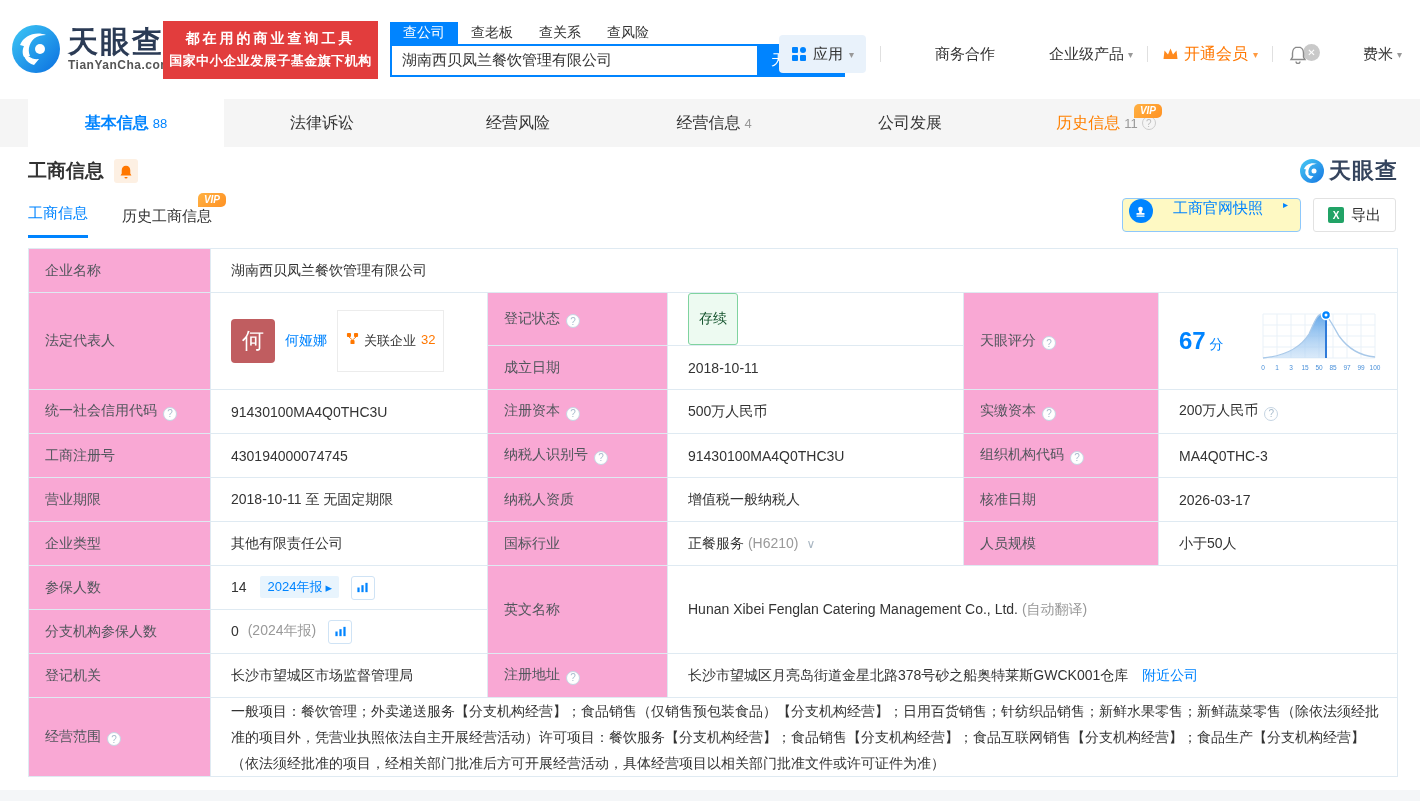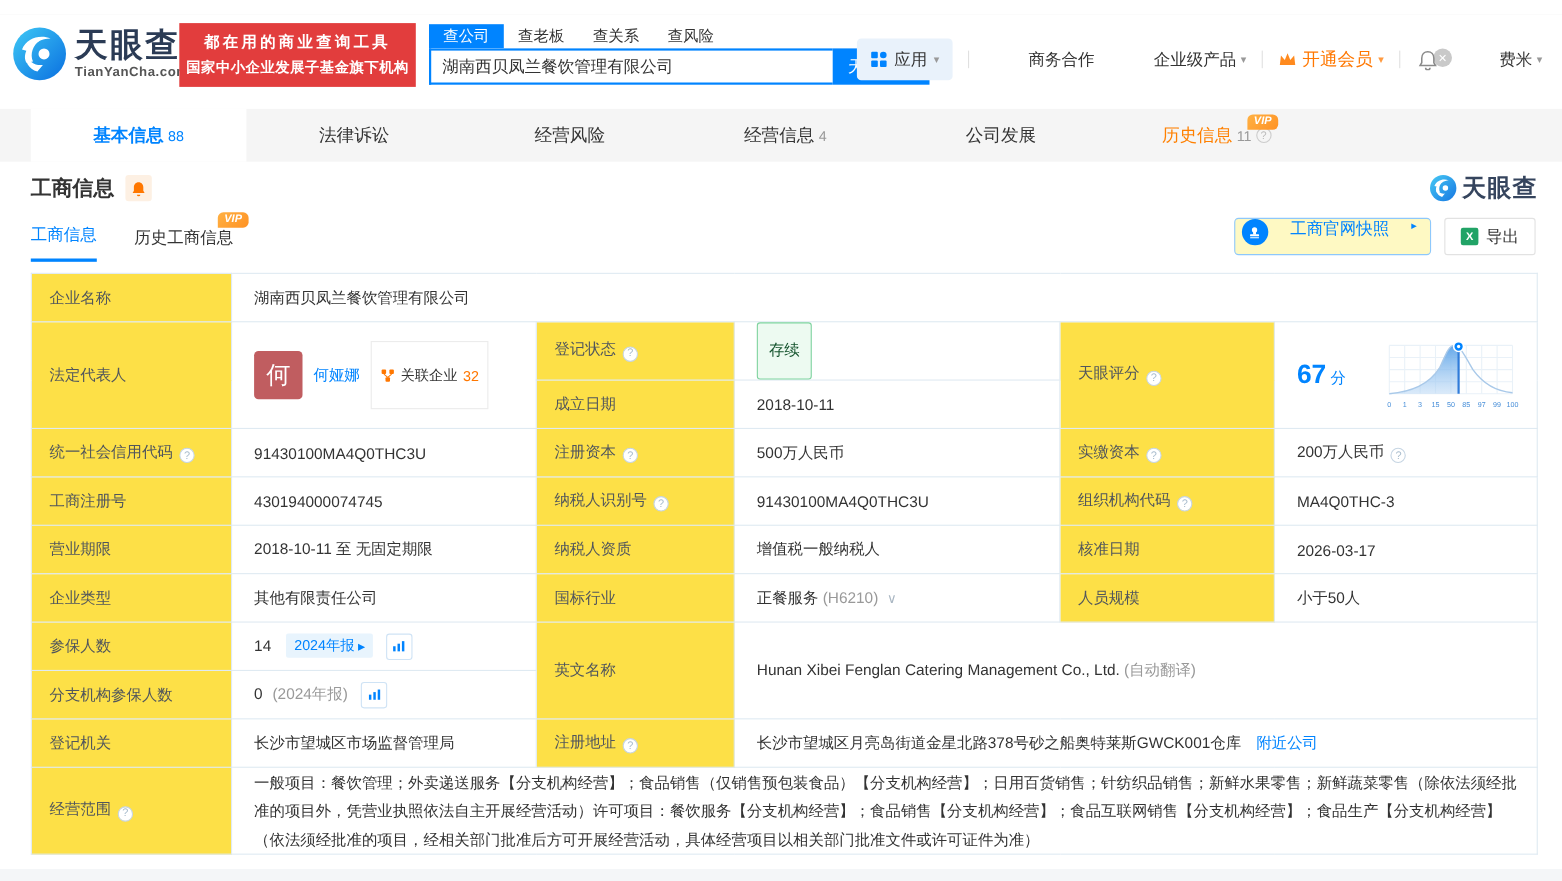--- a/index.html
+++ b/index.html
@@ -60,28 +60,28 @@
   .subtab .viptag2 { position:absolute; top:-14px; right:-14px; background:linear-gradient(135deg,#ffb143,#ff9224); color:#fff; font-size:10px; font-weight:bold; font-style:italic; padding:1px 6px 2px; border-radius:5px 5px 5px 0; line-height:11px; }
   .actionbtns { display:flex; gap:12px; padding-bottom:6px; }
   .snapshot-btn { height:34px; border:1px solid #8ec8fb; background:#fef9c3; border-radius:4px; display:flex; align-items:flex-start; gap:20px; padding:0 12px 0 6px; color:#0084ff; font-size:15px; cursor:pointer; }
   .stamp-circle { width:24px; height:24px; border-radius:50%; background:#0084ff; display:flex; align-items:center; justify-content:center; }
   .export-btn { height:34px; border:1px solid #e2e2e2; background:#fff; border-radius:3px; display:flex; align-items:center; gap:7px; padding:0 14px; color:#333; font-size:15px; cursor:pointer; }
   .xls { width:16px; height:16px; background:#21a366; border-radius:2px; color:#fff; font-size:10px; font-weight:bold; display:flex; align-items:center; justify-content:center; }
 
   
   table.info { position:absolute; top:248px; left:28px; border-collapse:collapse; table-layout:fixed; width:1369px; font-size:14px; color:#333; }
   table.info td { border:1px solid #dfeaf2; padding:0 14px 0 20px; height:44px; vertical-align:middle; background:#fff; }
-  table.info td.lbl { background:#fde047; color:#51565c; padding-left:16px; }
+  table.info td.lbl { background:#f9a8d4; color:#51565c; padding-left:16px; }
   .hhelp { display:inline-flex; width:14px; height:14px; border-radius:50%; border:1px solid #c6d5e3; color:#a8bccd; font-size:10px; align-items:center; justify-content:center; margin-left:6px; vertical-align:-2px; cursor:pointer; background:#fff; }
   .tall td { height:45px; }
   td.repcell { padding:10px 14px 10px 14px; }
   .repwrap { display:flex; align-items:center; gap:10px; }
   .avatar { width:44px; height:44px; border-radius:4px; background:#c05d60; color:#fff; font-size:22px; display:flex; align-items:center; justify-content:center; flex:0 0 auto; }
   .linkblue { color:#0084ff; cursor:pointer; text-decoration:none; }
-  .relbadge { display:inline-flex; align-items:center; gap:5px; border:1px solid #ececec; border-radius:0; padding:21px 8px; font-size:13px; color:#333; cursor:pointer; background:#fff; }
+  .relbadge { display:inline-flex; align-items:flex-start; gap:5px; border:1px solid #ececec; border-radius:0; padding:21px 8px; font-size:13px; color:#333; cursor:pointer; background:#fff; }
   .relbadge .num { color:#ff7700; }
   .statusbadge { display:inline-block; padding:16px 10px; border:1px solid #7fd39f; background:#edfaf1; color:#14532d; border-radius:3px; font-size:14px; }
   .scorecell { display:flex; align-items:center; justify-content:space-between; gap:8px; }
   .scorenum { color:#0084ff; font-weight:bold; font-size:24px; line-height:36px; }
   .scoreunit { color:#0084ff; font-size:14px; font-weight:normal; }
   .gray { color:#999; }
   .chev { color:#a9b6c2; font-size:12px; margin-left:4px; cursor:pointer; }
   .yearbadge { display:inline-flex; align-items:center; gap:3px; background:#e8f4fd; color:#0084ff; font-size:13px; padding:2px 7px; border-radius:2px; cursor:pointer; }
   .chartbtn { display:inline-flex; width:24px; height:24px; border:1px solid #cfe3f5; border-radius:3px; align-items:center; justify-content:center; margin-left:8px; vertical-align:middle; cursor:pointer; background:#fff; }
   .inlgap { margin-left:10px; }

